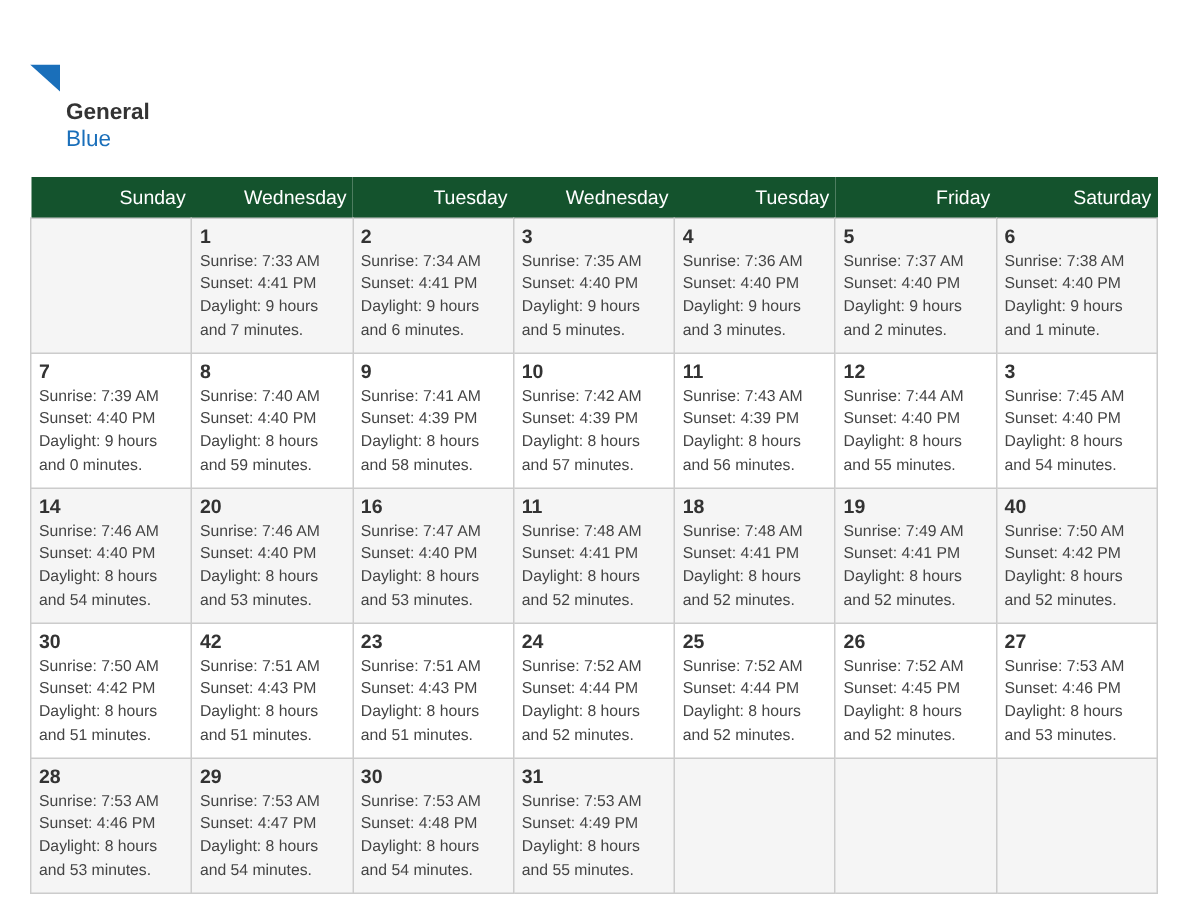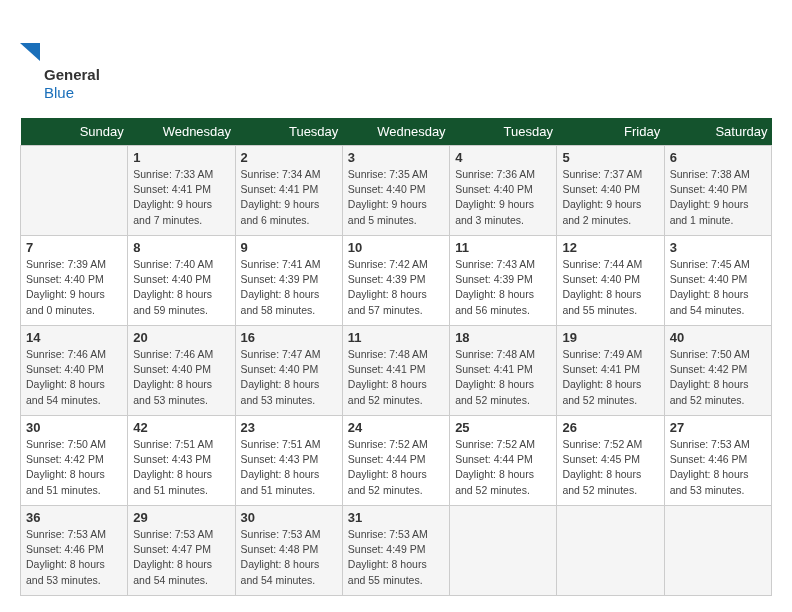--- a/index.html
+++ b/index.html
@@ -220,21 +220,21 @@
           <span class="day-number">26</span>
           <div class="day-info">Sunrise: 7:52 AM<br>Sunset: 4:45 PM<br>Daylight: 8 hours and 52 minutes.</div>
         </td>
         <td>
           <span class="day-number">27</span>
           <div class="day-info">Sunrise: 7:53 AM<br>Sunset: 4:46 PM<br>Daylight: 8 hours and 53 minutes.</div>
         </td>
       </tr>
       <tr>
         <td>
-          <span class="day-number">36</span>
+          <span class="day-number">28</span>
           <div class="day-info">Sunrise: 7:53 AM<br>Sunset: 4:46 PM<br>Daylight: 8 hours and 53 minutes.</div>
         </td>
         <td>
           <span class="day-number">29</span>
           <div class="day-info">Sunrise: 7:53 AM<br>Sunset: 4:47 PM<br>Daylight: 8 hours and 54 minutes.</div>
         </td>
         <td>
           <span class="day-number">30</span>
           <div class="day-info">Sunrise: 7:53 AM<br>Sunset: 4:48 PM<br>Daylight: 8 hours and 54 minutes.</div>
         </td>

